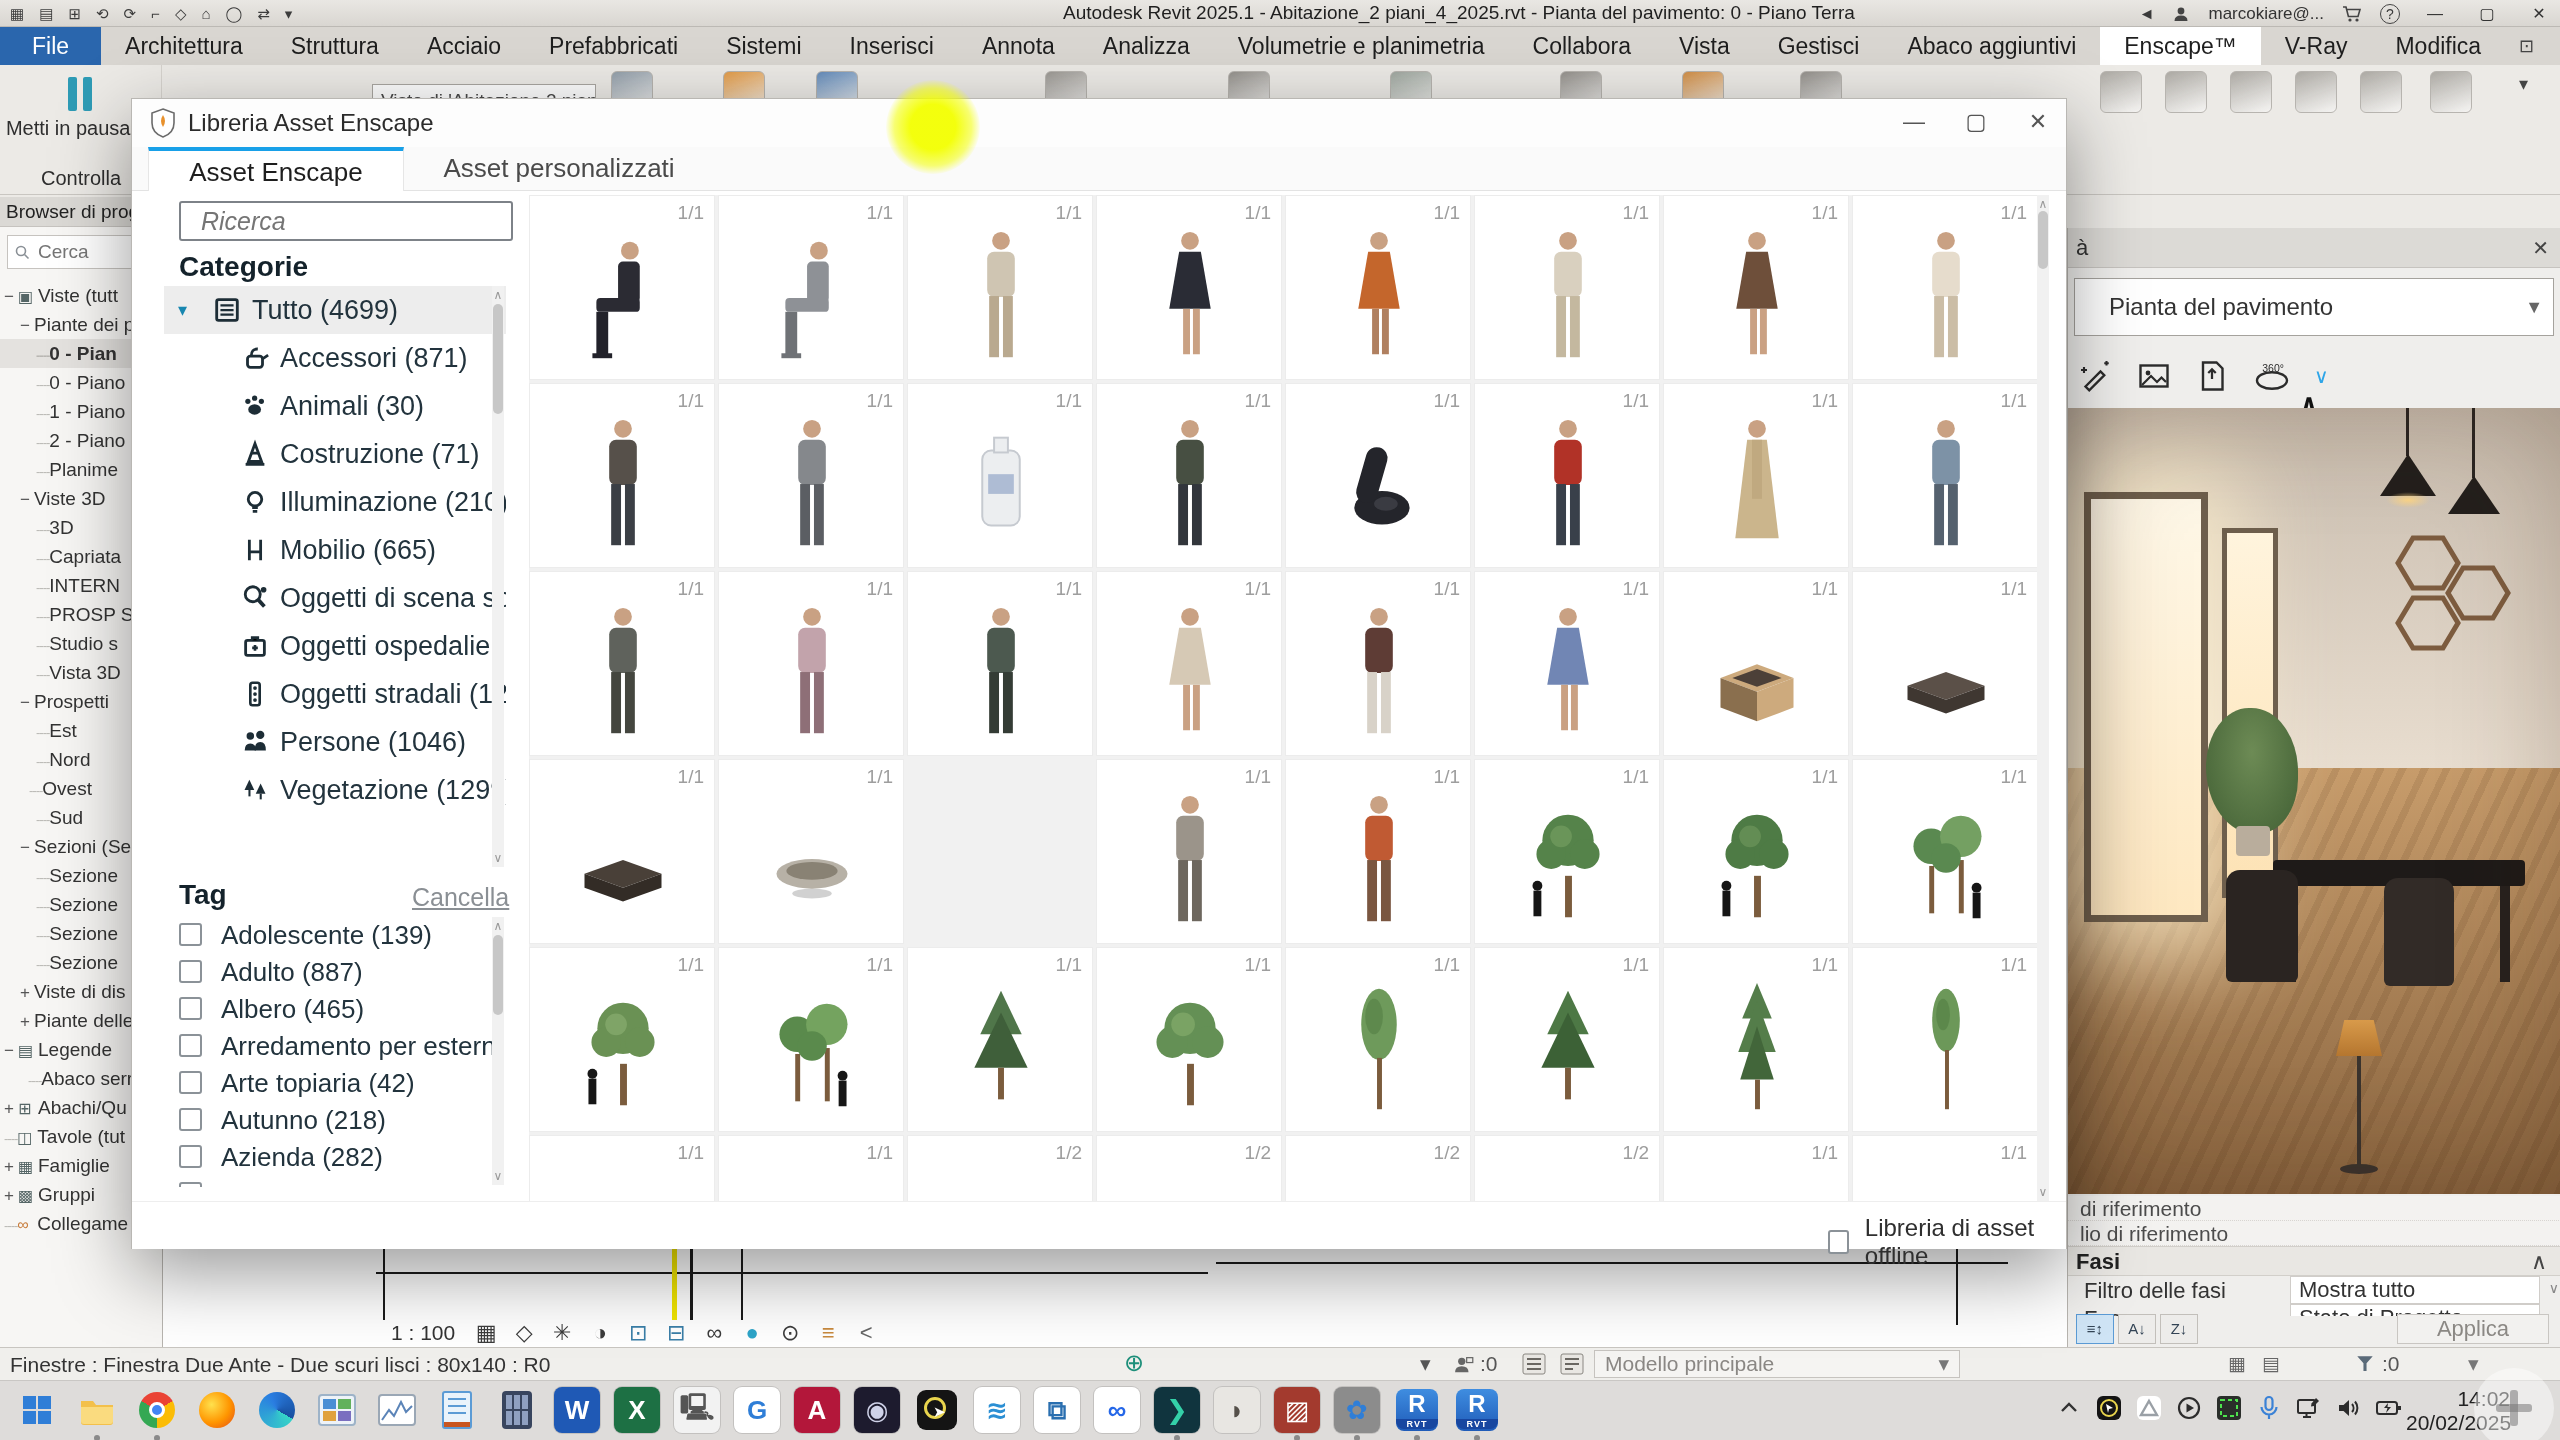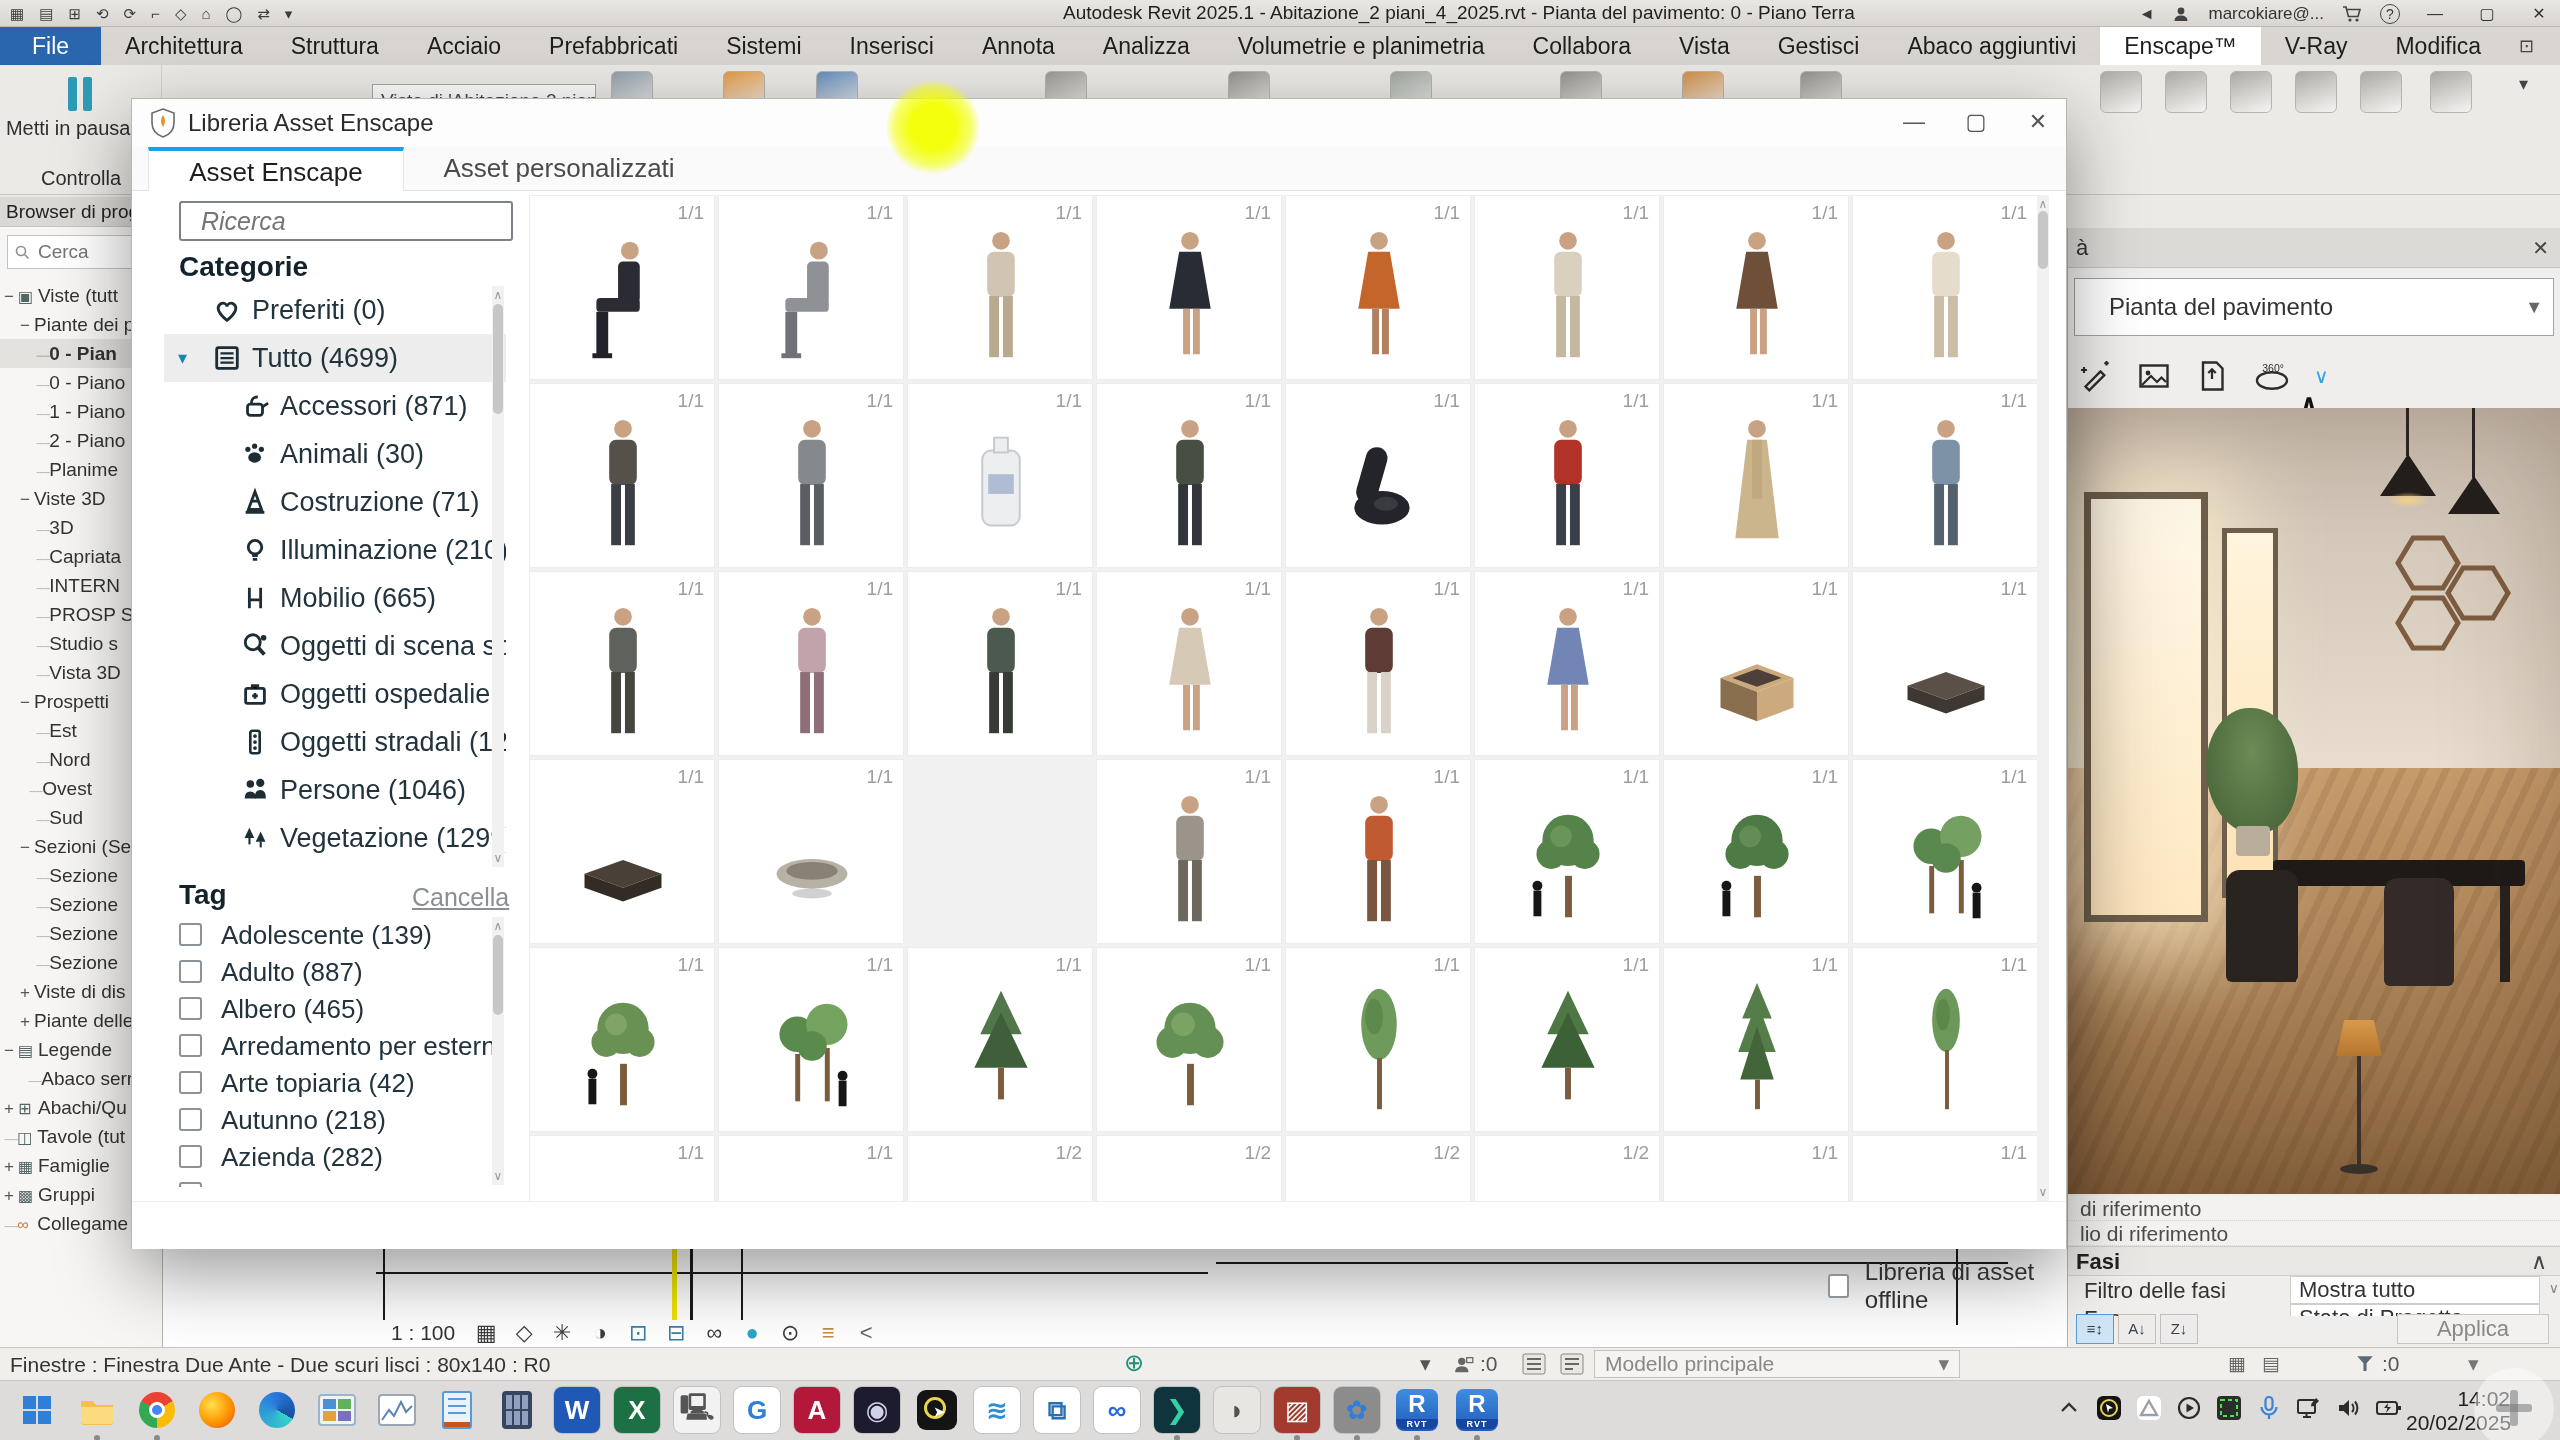--- a/index.html
+++ b/index.html
@@ -113,21 +113,21 @@
   .taglist{position:absolute;left:32px;top:818px;width:342px;height:270px;overflow:hidden;}
   .tagrow{position:relative;height:37px;display:flex;align-items:center;font-size:26px;color:#22333d;}
   .cb{display:inline-block;width:23px;height:23px;border:2px solid #8b9298;border-radius:3px;background:#fff;
       position:absolute;left:15px;top:6px;}
   .taglabel{margin-left:57px;white-space:nowrap;}
   .grid{position:absolute;left:397px;top:96px;width:1510px;height:1006px;background:#f1f1f1;overflow:hidden;}
   .cell{position:absolute;width:186px;height:185px;background:#fff;border:1px solid #ececec;overflow:hidden;}
   .cell .lbl{position:absolute;top:6px;right:10px;font-size:19px;color:#9e9e9e;}
   .cell svg{position:absolute;left:33px;bottom:6px;}
   .dfooter{position:absolute;left:0;top:1102px;width:100%;height:48px;background:#fff;border-top:1px solid #eee;}
-  .offline{position:absolute;left:1696px;top:12px;display:flex;align-items:center;gap:16px;font-size:24px;color:#2f2f2f;margin-top:44px;}
+  .offline{position:absolute;left:1696px;top:12px;display:flex;align-items:center;gap:16px;font-size:24px;color:#2f2f2f;}
   .offline .box{width:24px;height:24px;border:2px solid #8b9298;border-radius:3px;background:#fff;}
 
   
   .halo{left:886px;top:80px;width:94px;height:94px;border-radius:50%;z-index:50;
         background:radial-gradient(circle,rgba(243,255,0,.95) 0 34%,rgba(243,255,0,.55) 58%,rgba(243,255,0,0) 72%);}
   .wmark{left:2474px;top:1368px;width:80px;height:80px;border-radius:50%;z-index:60;
          background:rgba(255,255,255,.45);}
   .wmark svg{margin:14px;}
 
   
@@ -408,26 +408,20 @@
 
     <div class="dsearch">
       <svg width="22" height="22" viewBox="0 0 16 16">
         <circle cx="7" cy="7" r="4.5" fill="none" stroke="#6f767c" stroke-width="1.6"></circle>
         <line x1="10.5" y1="10.5" x2="14.5" y2="14.5" stroke="#6f767c" stroke-width="1.6"></line>
       </svg>
       <input placeholder="Ricerca" style="">
     </div>
     <div class="dsechead" style="top:152px;">Categorie</div>
     <div class="catlist" id="catlist">
-        <div class="catrow">
-          <svg class="caticon" style="left:48px;" width="30" height="30" viewBox="0 0 16 16">
-            <path d="M8 13.5 C3.5 10 2 6.5 4.5 4.8 C6.3 3.6 8 5 8 6.2 C8 5 9.7 3.6 11.5 4.8 C14 6.5 12.5 10 8 13.5 Z" fill="none" stroke="#1d2d36" stroke-width="1.5"></path>
-          </svg>
-          <span class="catlabel" style="margin-left:88px;">Preferiti (0)</span>
-        </div>
         <div class="catrow sel">
           <span class="catcaret">▾</span>
           <svg class="caticon" style="left:48px;" width="30" height="30" viewBox="0 0 16 16">
             <rect x="2.5" y="2.5" width="11" height="11" rx="1" fill="none" stroke="#1d2d36" stroke-width="1.5"></rect>
             <path d="M4.5 5.5 h7 M4.5 8 h7 M4.5 10.5 h7" stroke="#1d2d36" stroke-width="1.2"></path>
           </svg>
           <span class="catlabel" style="margin-left:88px;">Tutto (4699)</span>
         </div>
         <div class="catrow">
           <svg class="caticon" style="left:76px;" width="30" height="30" viewBox="0 0 16 16">

